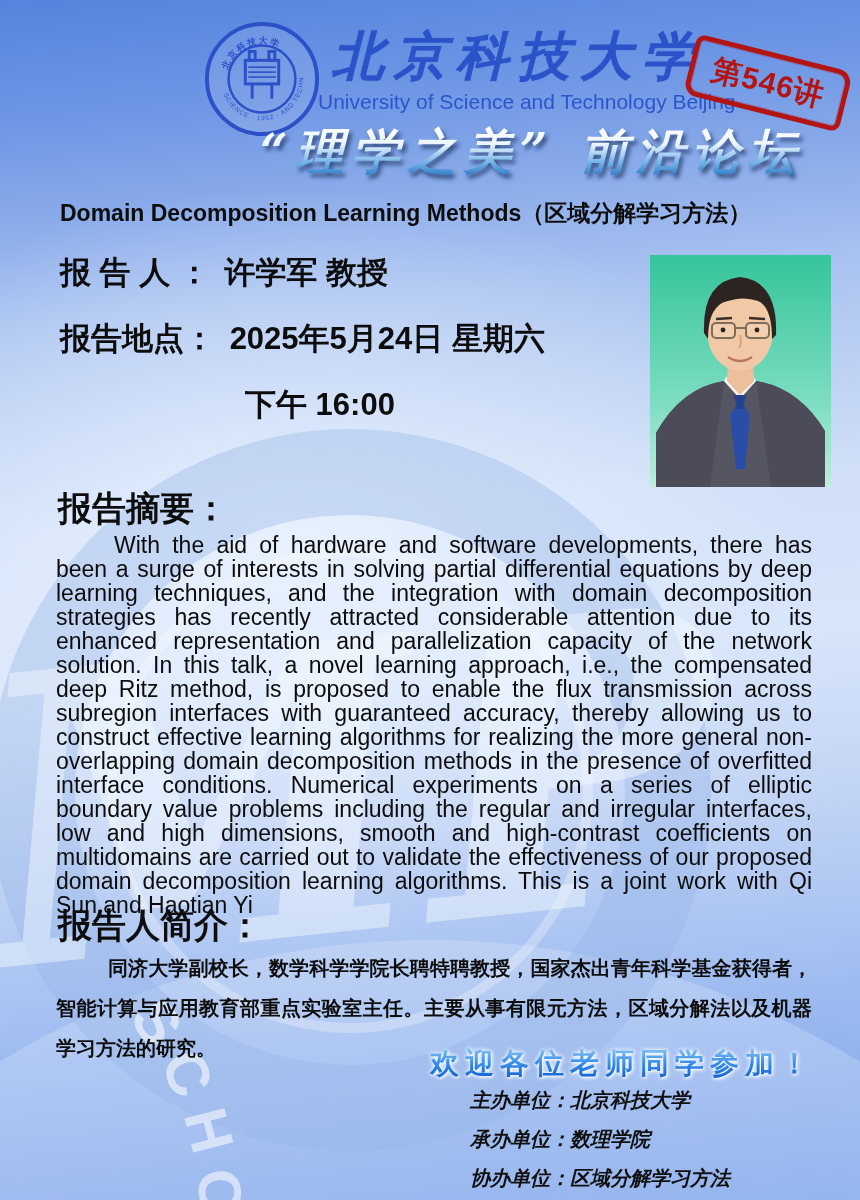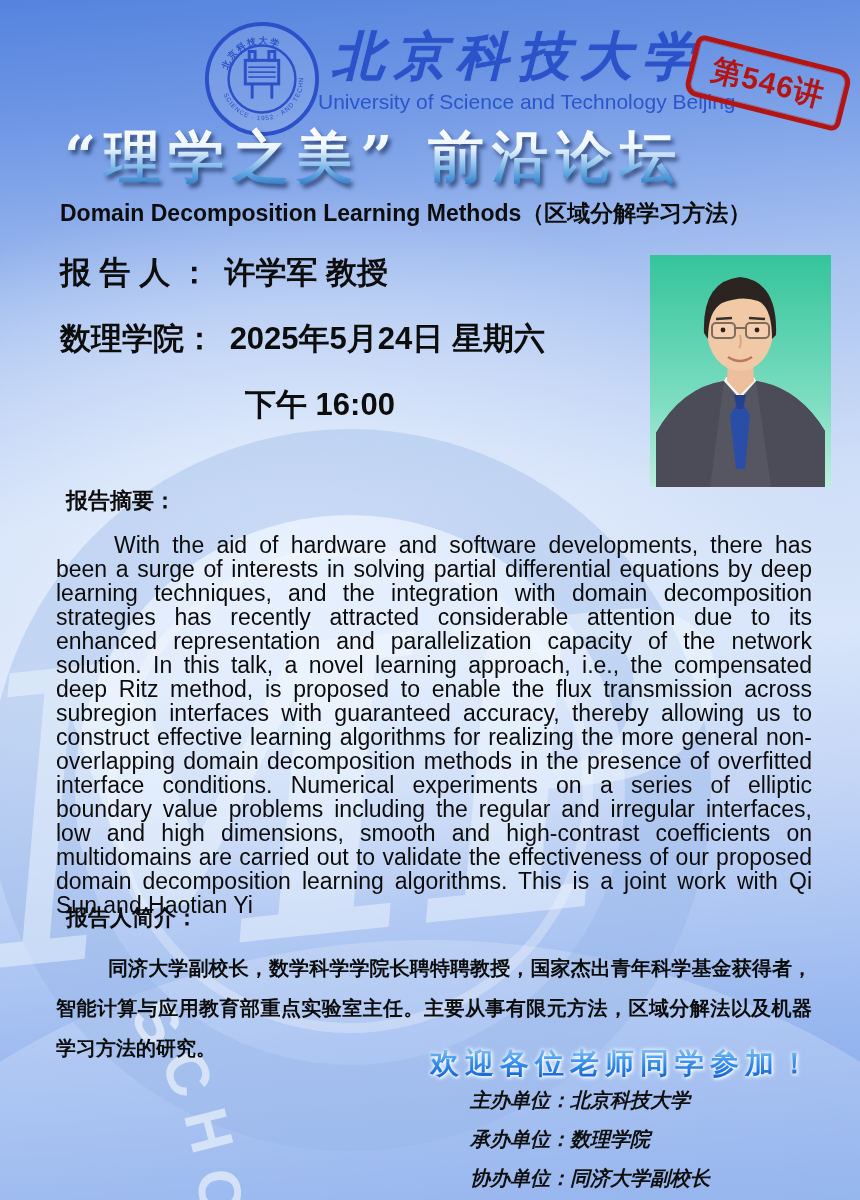--- a/index.html
+++ b/index.html
@@ -35,24 +35,24 @@
     position:absolute; left:688px; top:52px; width:150px; height:52px;
     border:5px solid #b31414; border-radius:9px 14px 9px 13px;
     transform:rotate(14deg);
     display:flex; align-items:center; justify-content:center;
     color:#b31414; font-weight:bold; font-size:30px; letter-spacing:1px;
     box-shadow:inset 0 0 0 1px rgba(179,20,20,0.35);
     white-space:nowrap;
   }
   .forum-banner {
     position:absolute; left:64px; top:120px; width:740px;
-    text-align:left; white-space:nowrap;
+    text-align:right; white-space:nowrap;
     font-family:"DejaVu Serif","Liberation Serif",serif;
-    font-weight:bold; 
-    font-size:56px; letter-spacing:8px;
+    font-weight:bold; font-style:italic;
+    font-size:48px; letter-spacing:8px;
     filter:drop-shadow(3px 4px 2px rgba(15,35,80,0.65));
   }
   .forum-banner span {
     background:linear-gradient(180deg,#ffffff 8%,#eaf5ff 38%,#6fb0e6 72%,#1d6fc0 100%);
     -webkit-background-clip:text; background-clip:text; color:transparent;
   }
 
   
   .talk-title {
     position:absolute; left:60px; top:198px; width:760px;
@@ -62,22 +62,22 @@
   .info .row { font-size:31px; font-weight:bold; white-space:nowrap; }
   .row-speaker { margin-bottom:24px; }
   .row-time    { margin-bottom:24px; }
   .row-time2   { margin-bottom:29px; padding-left:185px; }
   .info .lbl { margin-right:6px;margin-top:27px; }
 
   .photo { position:absolute; left:650px; top:255px; width:181px; height:232px; }
 
   
   .abstract-heading, .bio-heading {
-    position:absolute; left:66px;
-    font-size:22px; font-weight:bold; color:#0d0d0d; white-space:nowrap;
+    position:absolute; left:58px;
+    font-size:34px; font-weight:bold; color:#0d0d0d; white-space:nowrap;
   }
   .abstract-heading { top:486px; }
   .abstract-body {
     position:absolute; left:56px; top:533px; width:756px;
     font-size:23px; line-height:24px; color:#0c0c0c;
     text-align:justify; text-indent:58px; font-weight:500;
   }
   .bio-heading { top:903px; }
   .bio-body {
     position:absolute; left:56px; top:948px; width:756px;
@@ -158,21 +158,21 @@
   </div>
 
   <div class="talk-title">Domain Decomposition Learning Methods（区域分解学习方法）</div>
 
   <div class="info">
     <div class="row row-speaker">
       <span class="lbl">报 告 人 ：</span>
       <span>许学军 教授</span>
     </div>
     <div class="row row-time">
-      <span class="lbl">数理学院：</span>
+      <span class="lbl">报告地点：</span>
       <span>2025年5月24日 星期六</span>
     </div>
     <div class="row row-time2">
       <span>下午 16:00</span>
     </div>
   </div>
 
   <svg class="photo" viewBox="0 0 181 232">
     <defs>
       <linearGradient id="photo-bg" x1="0" y1="0" x2="0" y2="1">
@@ -221,17 +221,17 @@
     <span>欢迎各位老师同学参加！</span>
   </div>
   <div class="organizers">
     <div class="org-row">
       <span>主办单位：</span><span>北京科技大学</span>
     </div>
     <div class="org-row">
       <span>承办单位：</span><span>数理学院</span>
     </div>
     <div class="org-row">
-      <span>协办单位：</span><span>同济大学副校长</span>
+      <span>协办单位：</span><span>区域分解学习方法</span>
     </div>
   </div>
 
 </div>
 
 </body></html>

